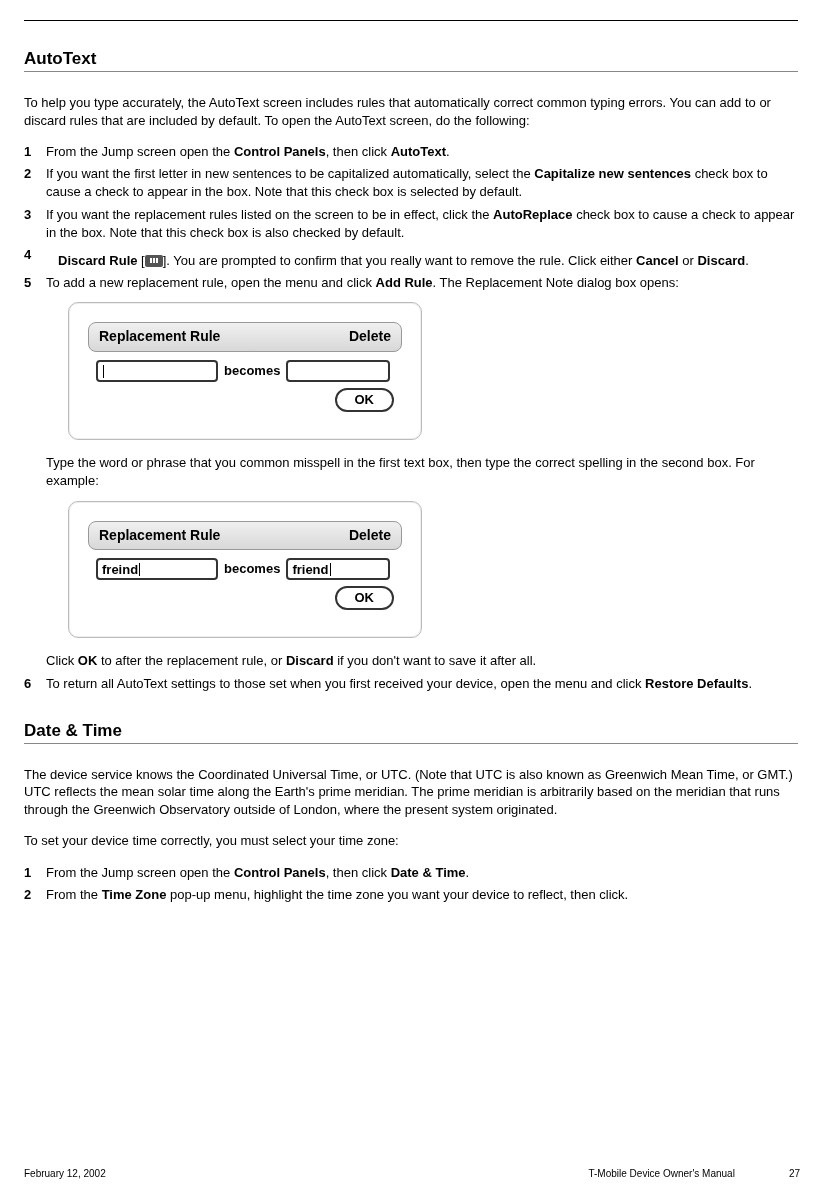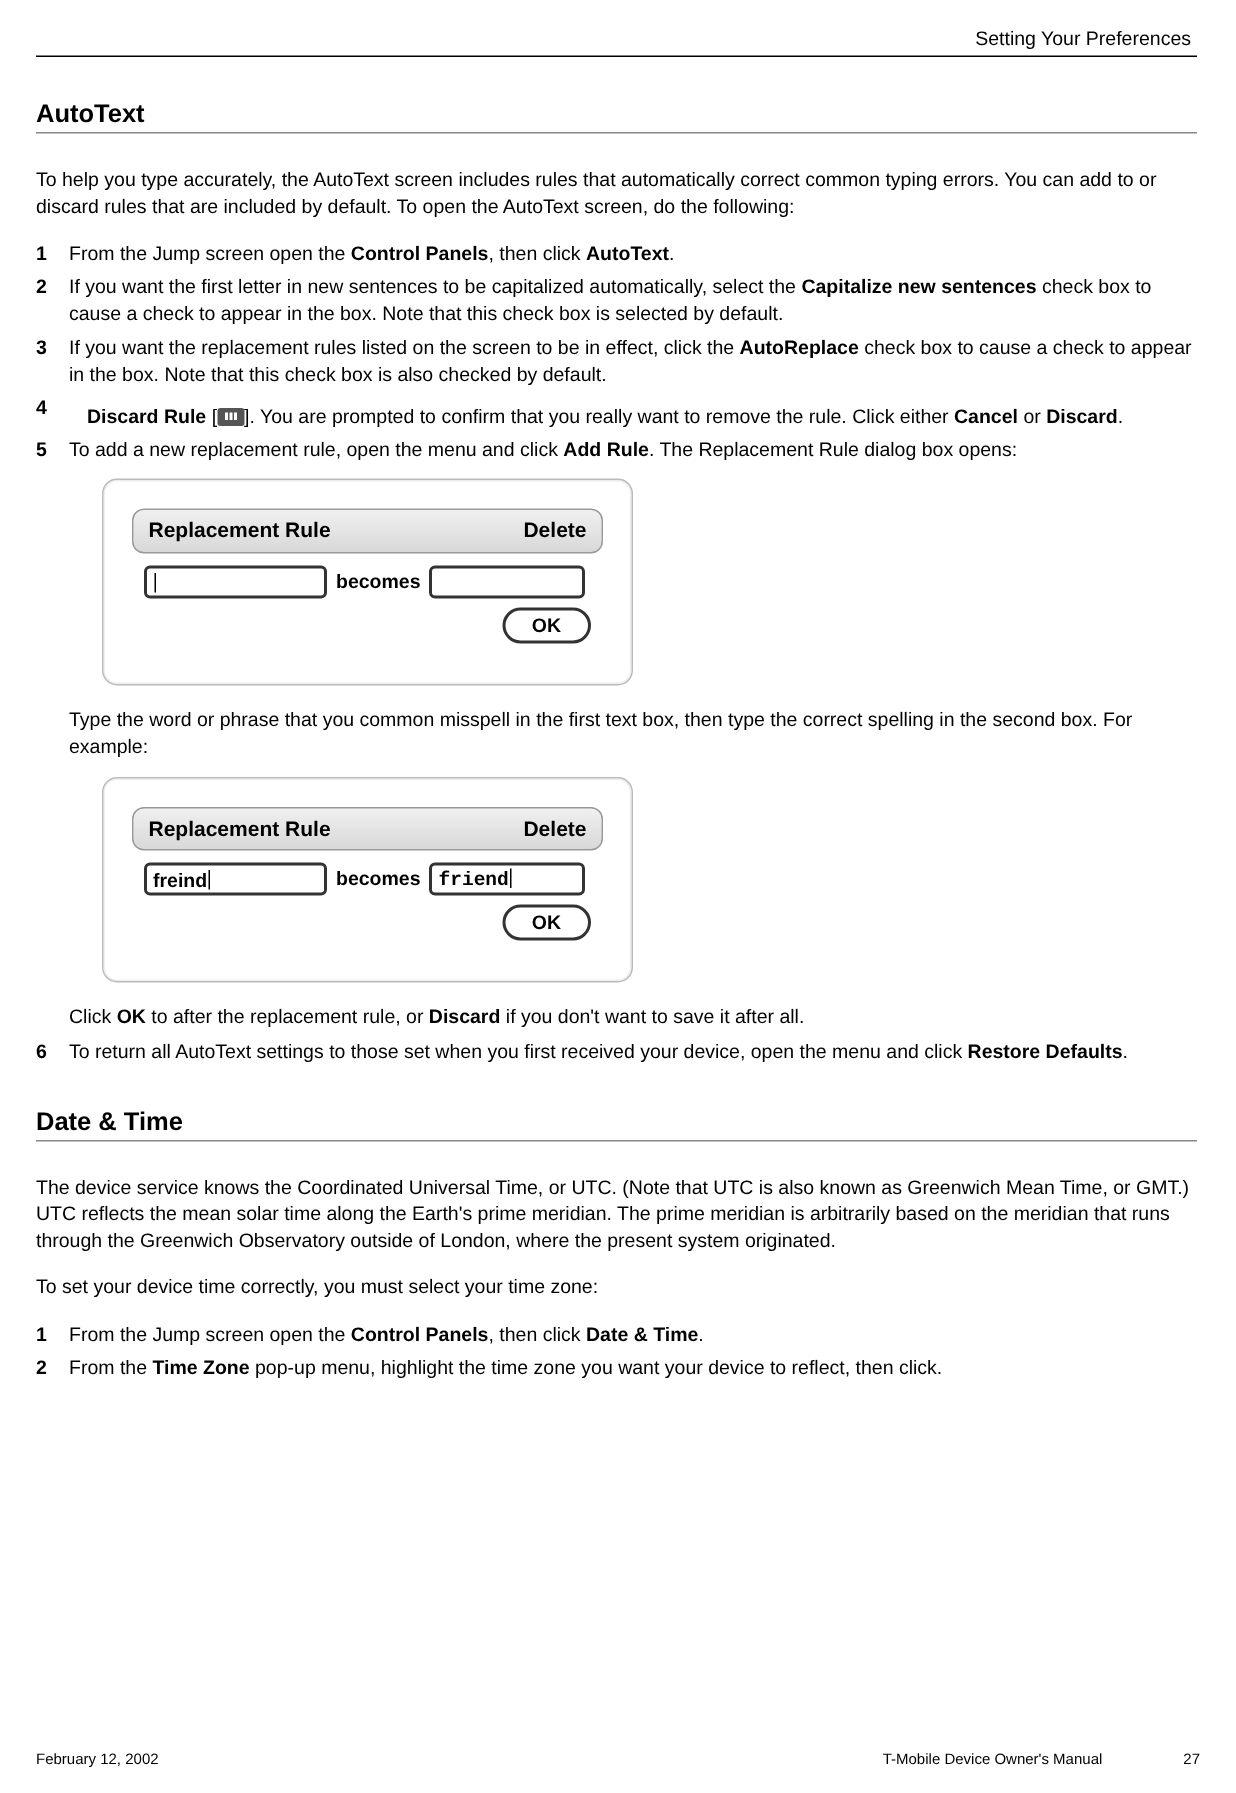--- a/index.html
+++ b/index.html
@@ -122,21 +122,21 @@
     border-radius: 4px;
     height: 22px;
     box-sizing: border-box;
     padding: 1px 4px;
     font-family: Arial, sans-serif;
     font-size: 13px;
     font-weight: bold;
     background: #fff;
     width: 122px;
   }
-  .dialog-input.right { width: 104px; font-family: Liberation Mono, monospace; }
+  .dialog-input.right { width: 104px; }
   .dialog-footer {
     display: flex;
     justify-content: flex-end;
     padding: 0 8px 8px 8px;
   }
   .dialog-btn {
     border: 2px solid #333;
     border-radius: 12px;
     padding: 1px 18px;
     font-weight: bold;
@@ -154,21 +154,20 @@
     justify-content: space-between;
     font-size: 10px;
   }
   .pf-right { display:flex; gap:54px;}
 </style>
 </head>
 <body>
 
 <div class="page">
 
-  <div class="running-header">Setting Your Preferences</div>
   <hr class="header-rule">
 
   <div class="section-heading">AutoText</div>
   <hr class="section-rule">
 
   <p class="intro-para">To help you type accurately, the AutoText screen includes rules that automatically correct common typing errors. You can add to or discard rules that are included by default. To open the AutoText screen, do the following:</p>
 
   <ol class="steps">
     <li>
       <span class="num">1</span>
@@ -192,21 +191,21 @@
       <span class="num">4</span>
       <span class="body">
         <div class="step-sub">
           <b>Discard Rule</b><span> [</span><span class="trash-icon"></span><span>]. You are prompted to confirm that you really want to remove the rule. Click either </span><b>Cancel</b><span> or </span><b>Discard</b><span>.</span>
         </div>
       </span>
     </li>
     <li>
       <span class="num">5</span>
       <span class="body">
-        <span>To add a new replacement rule, open the menu and click </span><b>Add Rule</b><span>. The Replacement Rule dialog box opens:</span>
+        <span>To add a new replacement rule, open the menu and click </span><b>Add Rule</b><span>. The Replacement Note dialog box opens:</span>
 
         
         <div class="dialog">
           <div class="dialog-frame">
             <div class="dialog-titlebar">
               <span>Replacement Rule</span>
               <span>Delete</span>
             </div>
             <div class="dialog-body">
               <span class="dialog-input"><span></span><span class="cursor"></span></span>

